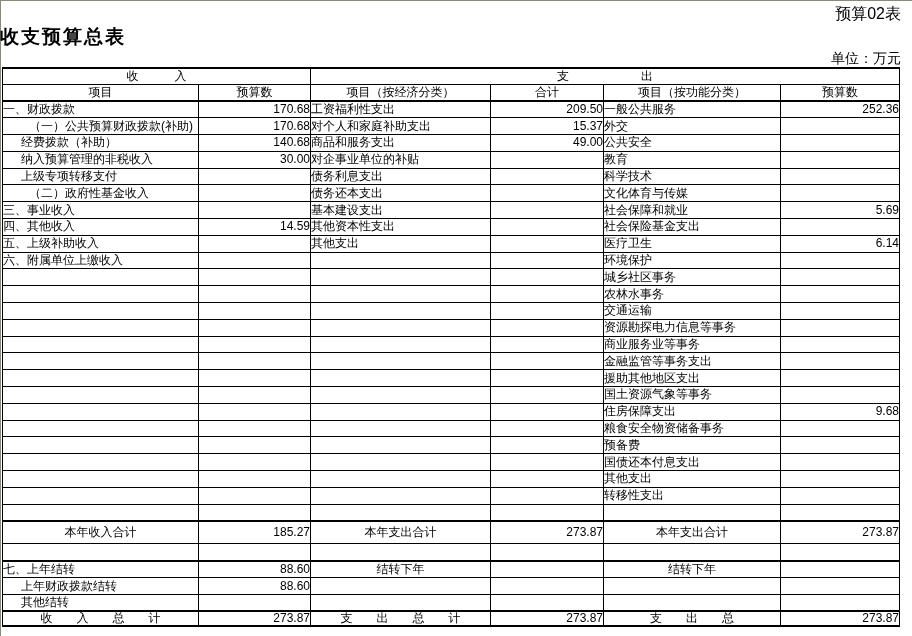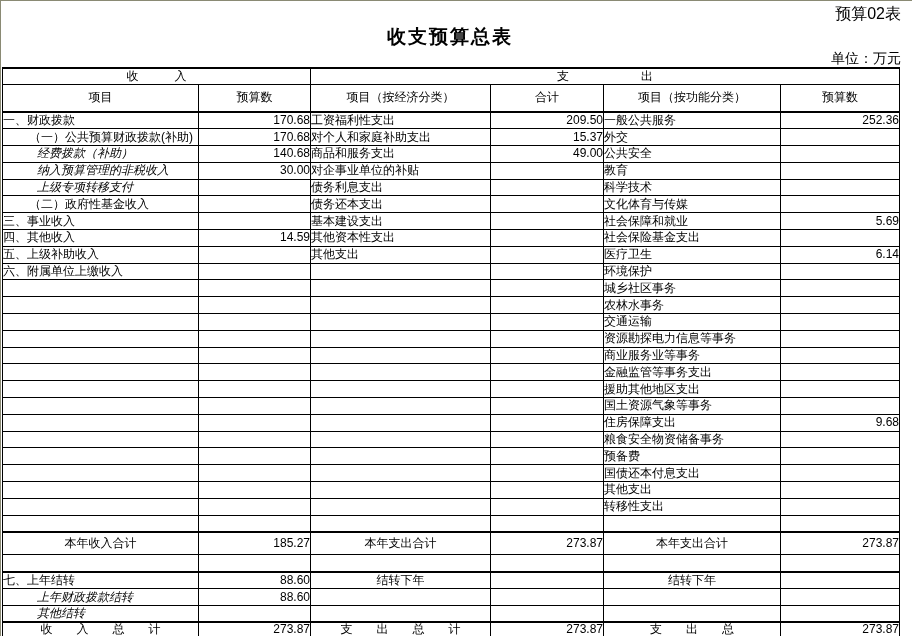--- a/index.html
+++ b/index.html
@@ -4,45 +4,45 @@
 <style>
   html,body{margin:0;padding:0;}
   body{
     width:912px;height:636px;position:relative;overflow:hidden;
     background:#ffffff;color:#000;
     font-family:"Liberation Sans","DejaVu Sans",sans-serif;
   }
   .frame-top{position:absolute;left:0;top:0;width:912px;height:1px;background:#8a8a74;}
   .frame-left{position:absolute;left:0;top:0;width:1px;height:636px;background:#8a8a74;}
   .sheet-label{position:absolute;top:4px;right:11px;font-size:16px;white-space:nowrap;}
-  .page-title{position:absolute;top:24px;left:0;width:900px;text-align:center;
+  .page-title{position:absolute;top:24px;left:0;width:900px;
     font-size:19px;font-weight:bold;letter-spacing:2px;white-space:nowrap;}
   .unit-label{position:absolute;top:50px;right:11px;font-size:14px;white-space:nowrap;}
 
   table.budget{
     position:absolute;left:2px;top:67px;width:897px;
     border-collapse:collapse;table-layout:fixed;
     border:1px solid #000;border-top:2px solid #000;
   }
   .budget th,.budget td{
     border:1px solid #000;
     font-size:12px;font-weight:normal;
     padding:0;overflow:hidden;white-space:nowrap;
     line-height:1.1;
   }
   .budget thead tr{height:16px;}
-  .budget thead tr.colhead{height:28px;margin-top:38px;}
+  .budget thead tr.colhead{height:17px;margin-top:38px;}
   .budget thead tr.colhead th{border-bottom:2px solid #000;text-align:center;}
   .budget thead tr.grouphead th{text-align:center;}
   .budget tbody tr{height:16.8px;}
   .tcol{text-align:left;padding-left:4px;}
   .ncol{text-align:right;padding-right:4px;}
   td.ctr{text-align:center;padding-left:0;margin-top:8px;}
   td.ind1{padding-left:26px;}
-  td.ind2{padding-left:34px;font-style:italic;}
+  td.ind2{padding-left:18px;}
   tr.tt td{border-top:2px solid #000;}
   tr.tb td{border-bottom:2px solid #000;}
 </style>
 </head>
 <body>
 
 <div class="frame-top"></div>
 <div class="frame-left"></div>
 
 <div class="sheet-label">预算02表</div>

